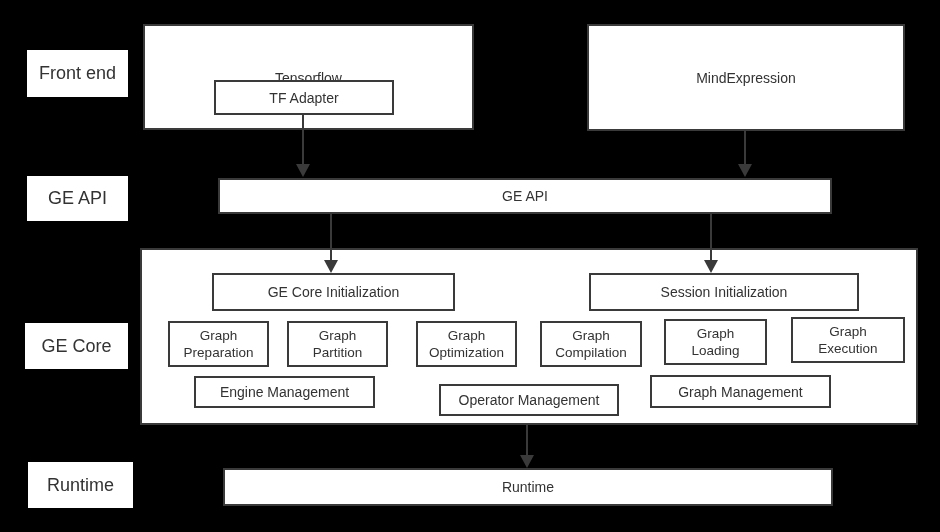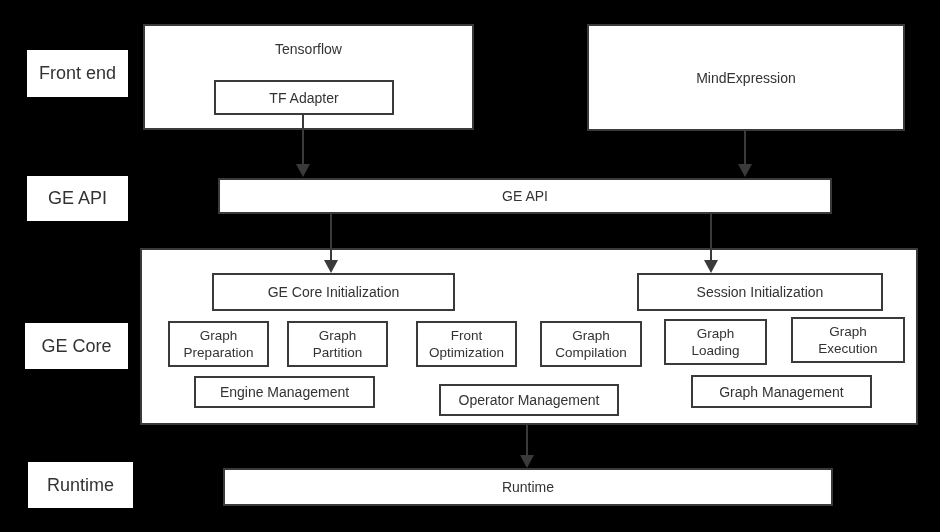--- a/index.html
+++ b/index.html
@@ -39,21 +39,21 @@
     font-size: 18px;
     color: var(--text, #333333);
   }
   .module {
     font-size: 13.5px;
     line-height: 17px;
     padding: 0 23px;
   }
   .tf-box {
     align-items: flex-start;
-    padding-top: 15px;
+    padding-top: 44px;
   }
   .arrow {
     position: absolute;
     width: 14px;
     z-index: 3;
   }
   .arrow .arrow-line {
     position: absolute;
     left: 6px;
     top: 0;
@@ -94,34 +94,34 @@
 
   <div class="box" style="left:218px; top:178px; width:614px; height:36px;">
     <span>GE API</span>
   </div>
 
   <div class="box" style="left:140px; top:248px; width:778px; height:177px;"></div>
 
   <div class="box" style="left:212px; top:273px; width:243px; height:38px;">
     <span>GE Core Initialization</span>
   </div>
-  <div class="box" style="left:589px; top:273px; width:246px; height:38px;margin-left:48px;">
+  <div class="box" style="left:589px; top:273px; width:270px; height:38px;">
     <span>Session Initialization</span>
   </div>
 
   <div class="box module" style="left:168px; top:321px; width:101px; height:46px;">Graph Preparation</div>
   <div class="box module" style="left:287px; top:321px; width:101px; height:46px;">Graph Partition</div>
-  <div class="box module" style="left:416px; top:321px; width:101px; height:46px;">Front Optimization</div>
+  <div class="box module" style="left:416px; top:321px; width:101px; height:46px;">Graph Optimization</div>
   <div class="box module" style="left:540px; top:321px; width:102px; height:46px;">Graph Compilation</div>
   <div class="box module" style="left:664px; top:319px; width:103px; height:46px;">Graph Loading</div>
   <div class="box module" style="left:791px; top:317px; width:114px; height:46px;">Graph Execution</div>
 
   <div class="box" style="left:194px; top:376px; width:181px; height:32px;">Engine Management</div>
   <div class="box" style="left:439px; top:376px; width:180px; height:32px;margin-top:8px;">Operator Management</div>
-  <div class="box" style="left:691px; top:375px; width:181px; height:33px;">Graph Management</div>
+  <div class="box" style="left:650px; top:375px; width:181px; height:33px;">Graph Management</div>
 
   <div class="box" style="left:223px; top:468px; width:610px; height:38px;">
     <span>Runtime</span>
   </div>
 
   <div class="arrow" style="left:296px; top:115px; height:62px;">
     <div class="arrow-line"></div>
     <div class="arrow-head"></div>
   </div>
   <div class="arrow" style="left:738px; top:131px; height:46px;">

